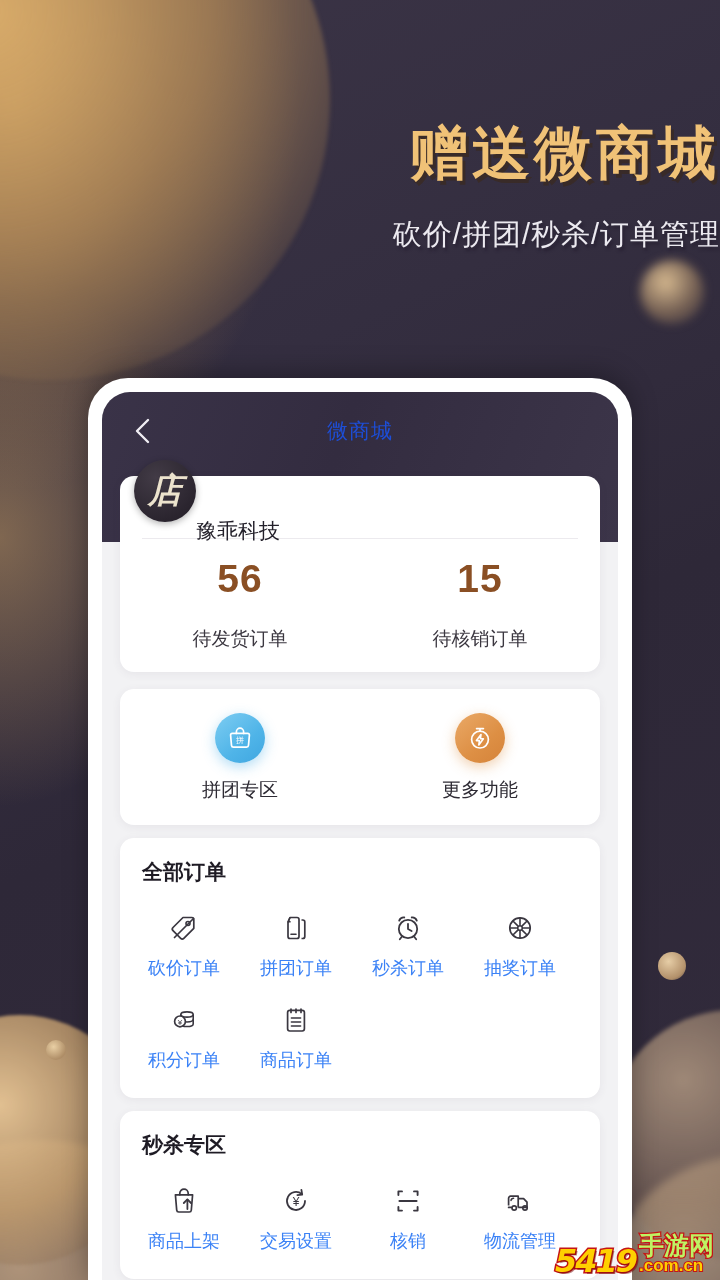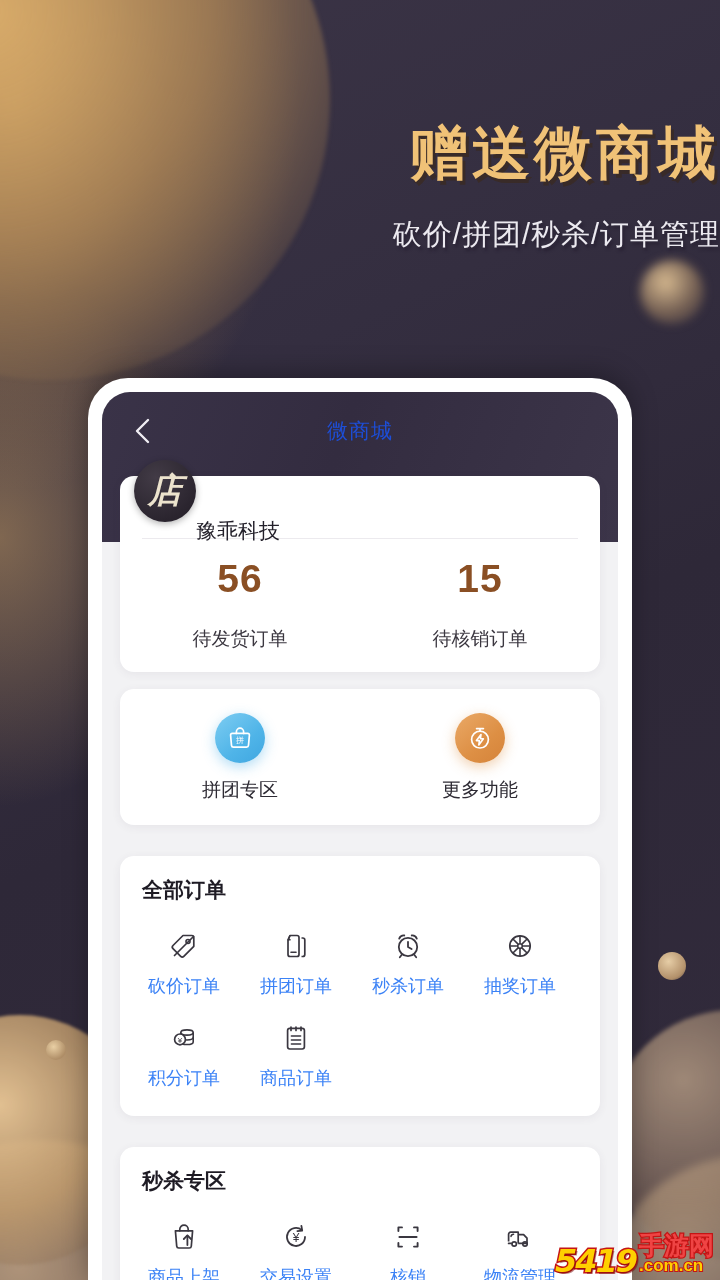--- a/index.html
+++ b/index.html
@@ -159,21 +159,21 @@
     background:linear-gradient(140deg,#7ecdf2 0%,#4fb4e8 60%,#3fa6e0 100%);
     box-shadow:0 4px 13px rgba(86,180,232,.45);
   }
   .z-orange{
     background:linear-gradient(140deg,#eaa967 0%,#dd8f44 60%,#d5833a 100%);
     box-shadow:0 4px 13px rgba(221,145,70,.42);
   }
   .zone-lbl{ font-size:19px; color:#2e2b34; }
 
   
-  .grid-card{ margin-top:31px; padding:20px 16px 14px 0; }
+  .grid-card{ margin-top:13px; padding:20px 16px 14px 0; }
   .grid-title{ font-size:21px; font-weight:bold; color:#1e1b24; padding:0 22px; }
   .grid{ display:flex; flex-wrap:wrap; padding:14px 8px 0 8px; }
   .gitem{ width:25%; text-align:center; padding:10px 0 12px 0; cursor:pointer; }
   .gico{ height:36px; display:flex; align-items:center; justify-content:center; margin-bottom:10px; }
   .glbl{ font-size:18px; color:#3b82f6; }
 
   
   #wm{
     position:absolute; right:6px; bottom:4px; z-index:9;
     display:flex; align-items:flex-end;
@@ -181,21 +181,21 @@
   .wm-num{
     font-family:"DejaVu Sans",sans-serif;
     font-size:32px; font-weight:bold; font-style:italic;
     color:#ffd000; letter-spacing:-2px; line-height:.86;
     -webkit-text-stroke:3px #c41515;
     paint-order:stroke fill;
     text-shadow:2px 2px 0 rgba(120,10,10,.5);
   }
   .wm-right{ margin-left:3px; line-height:1; padding-bottom:2px; }
   .wm-cn{
-    font-size:25px; font-weight:bold; color:#ef4444;
+    font-size:25px; font-weight:bold; color:#bef264;
     -webkit-text-stroke:2.5px #c41515; paint-order:stroke fill;
     letter-spacing:0px; display:block;
   }
   .wm-dom{
     font-size:17px; font-weight:bold; color:#ffd000;
     -webkit-text-stroke:2px #c41515; paint-order:stroke fill;
     display:block; margin-top:-1px;
   }
 </style>
 </head>

